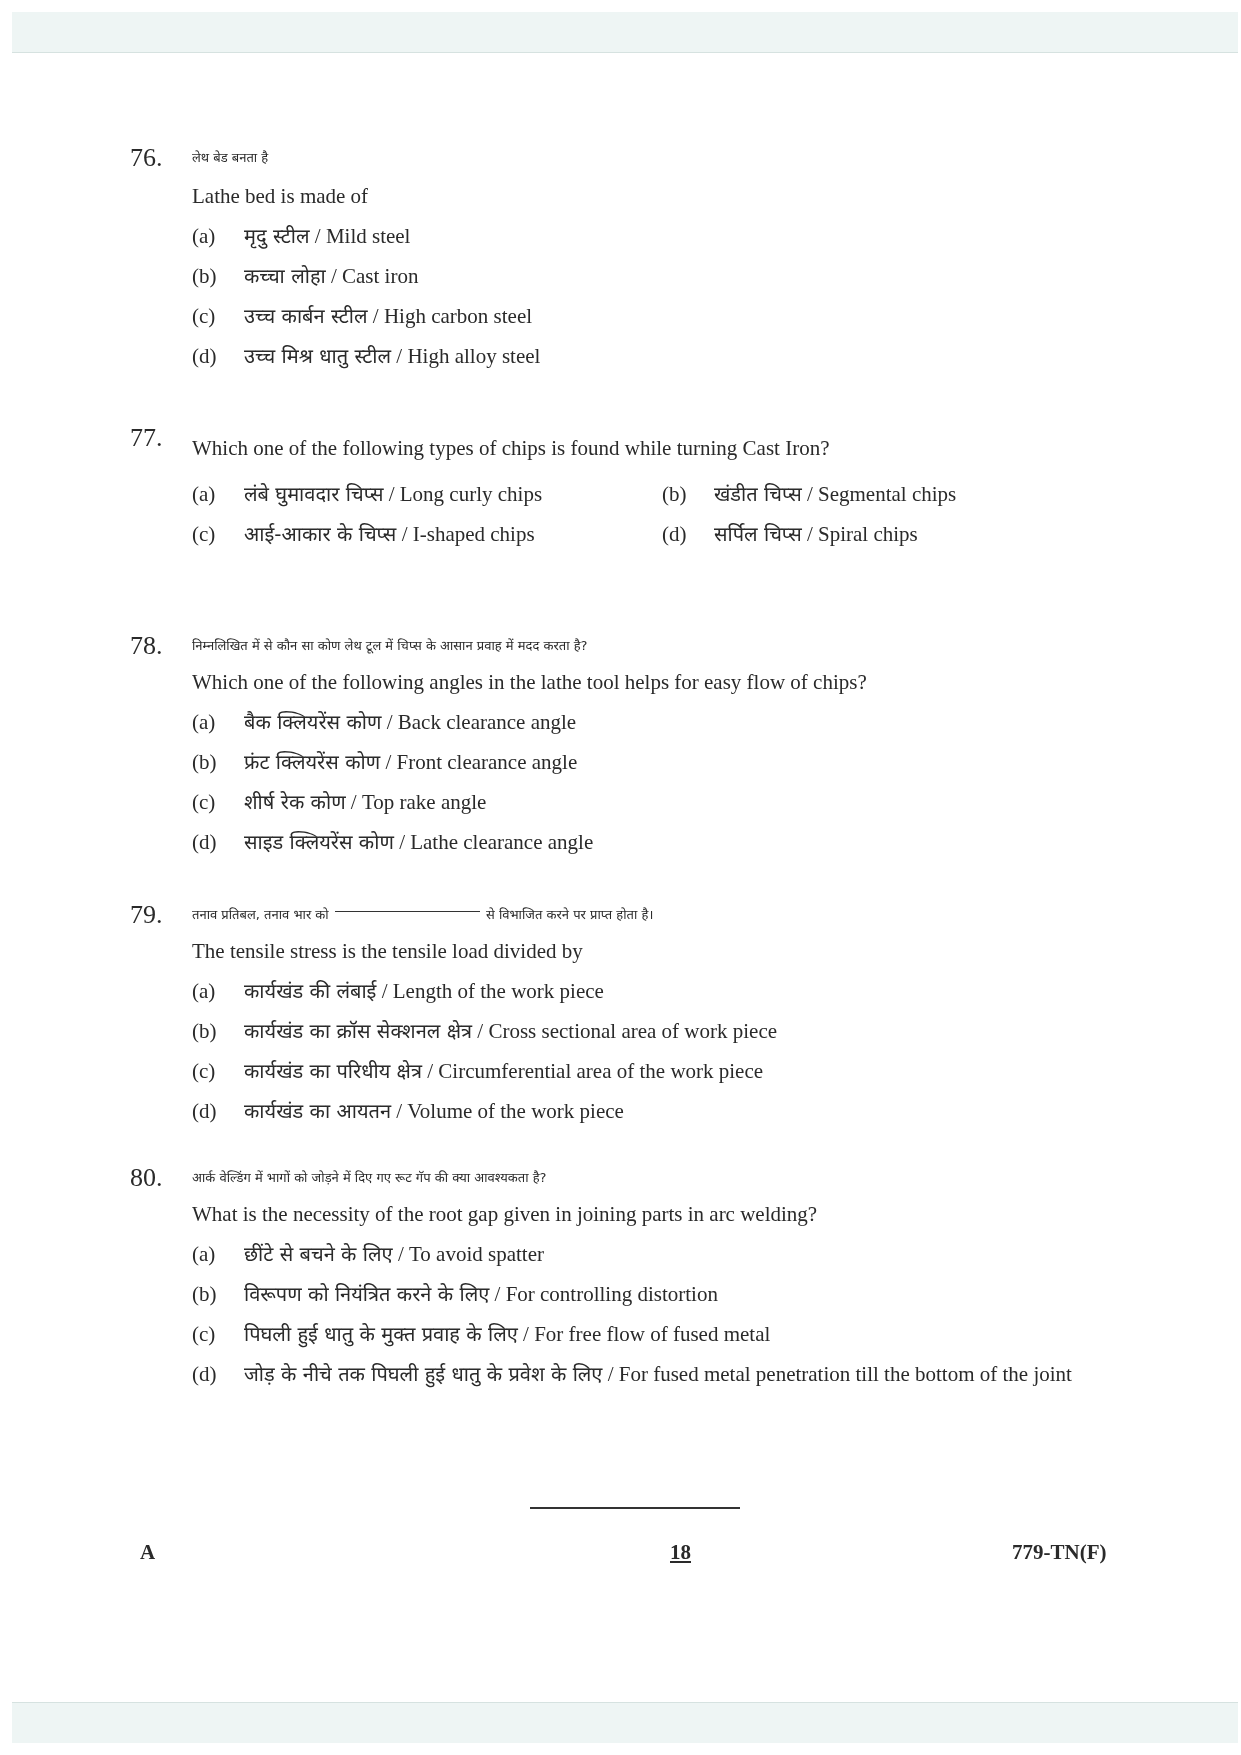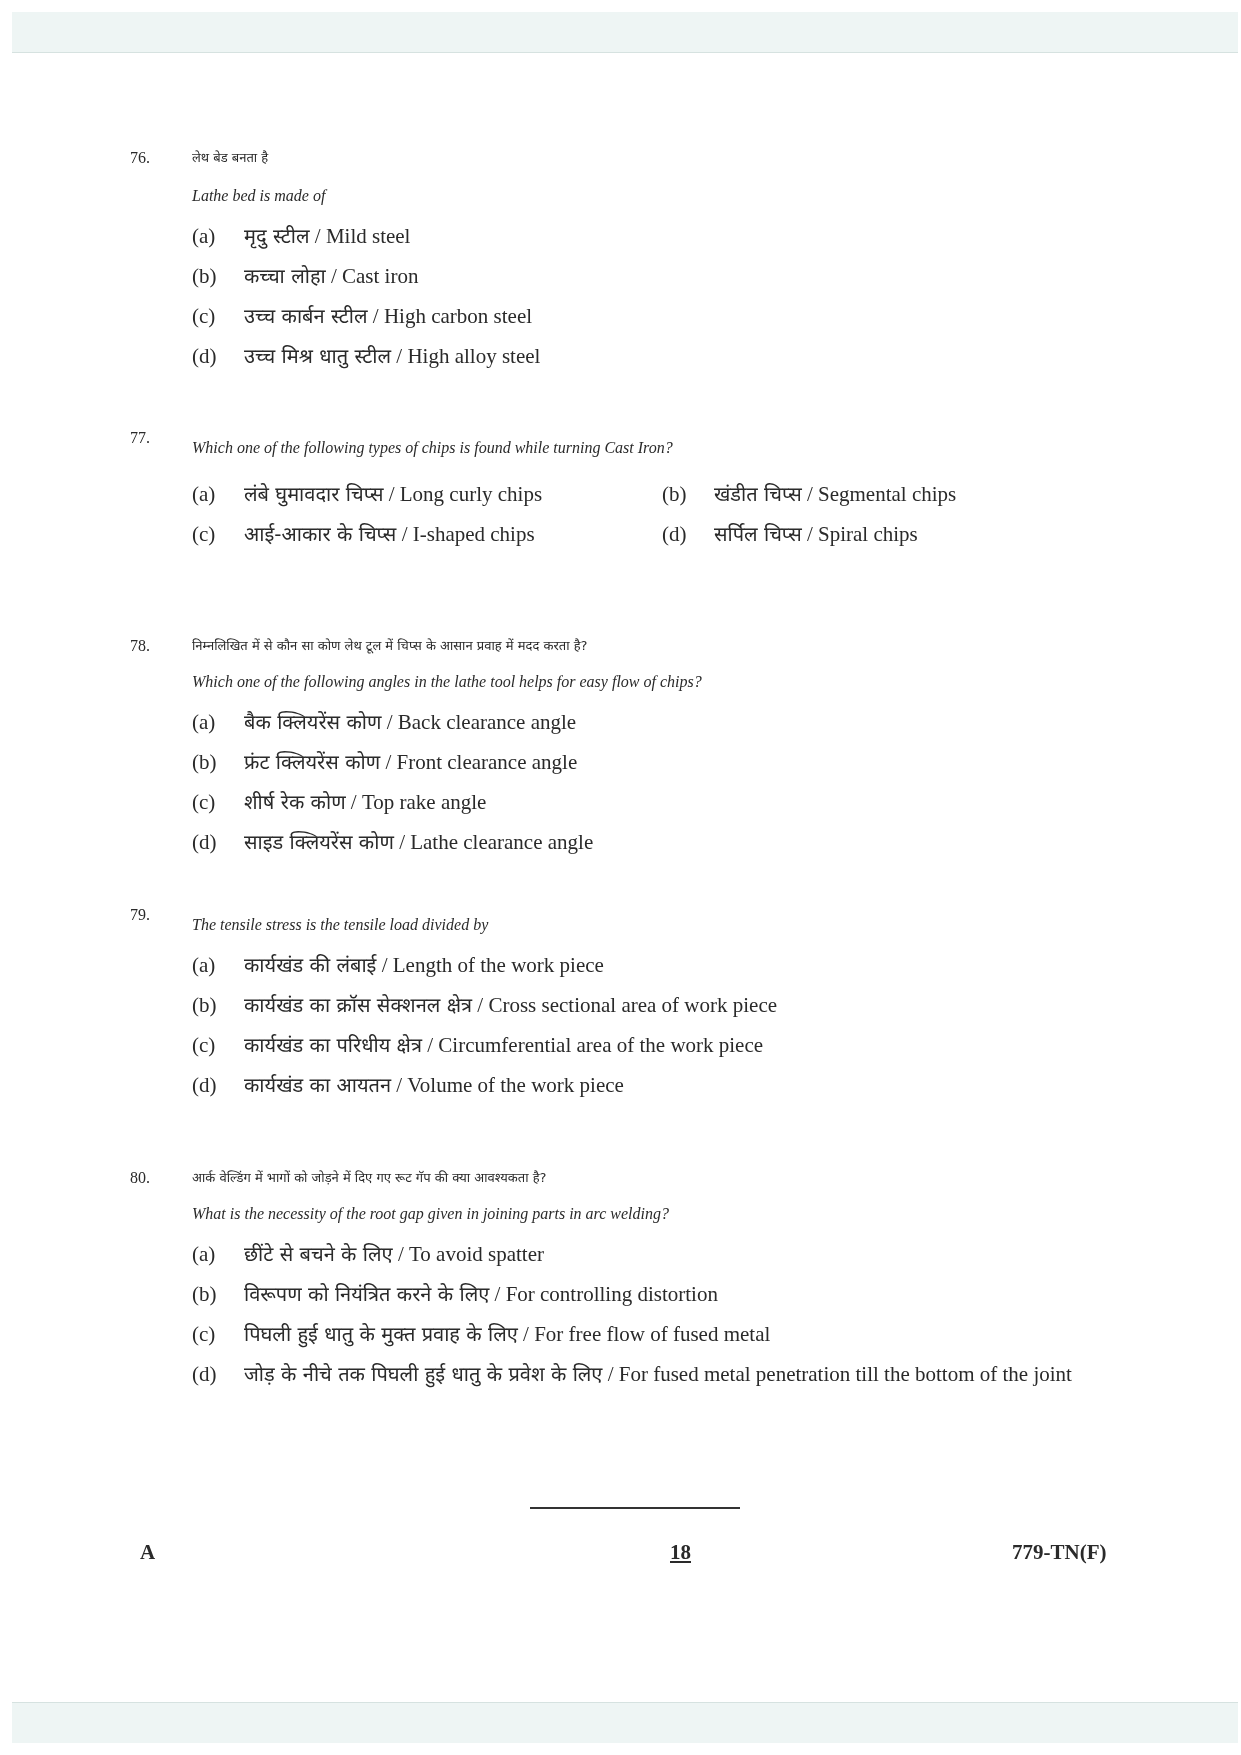--- a/index.html
+++ b/index.html
@@ -1,24 +1,24 @@
 <!DOCTYPE html>
 <html><head>
 <meta charset="utf-8">
 <style>
   html, body { margin:0; padding:0; background:#ffffff; }
   body { width:1241px; height:1755px; position:relative; overflow:hidden;
          font-family:"DejaVu Serif","Liberation Serif",serif; color:#2a2a2a; }
   .band-top { position:absolute; left:12px; top:12px; width:1226px; height:40px; background:#eef5f4; border-bottom:1px solid #d6e2e0; }
   .band-bottom { position:absolute; left:12px; top:1702px; width:1226px; height:40px; background:#eef5f4; border-top:1px solid #d6e2e0; }
   .q { position:absolute; left:130px; width:1000px; font-size:20px; line-height:26px; }
-  .qnum { position:absolute; left:0; top:0; width:50px; font-family:"Liberation Serif",serif; font-size:16px; }
+  .qnum { position:absolute; left:0; top:0; width:50px; font-family:"Liberation Serif",serif; font-size:26px; }
   .qbody { margin-left:62px; }
   .hi { font-family:"DejaVu Sans",sans-serif; font-size:13px; }
-  .en { font-family:"Liberation Serif",serif; font-size:16px; margin-top:10px;font-style:italic; }
+  .en { font-family:"Liberation Serif",serif; font-size:21px; margin-top:10px; }
   .en.just { text-align:justify; text-align-last:left; word-spacing:0; }
   .opts { margin-top:6px; }
   .opt { display:flex; margin-top:14px; font-family:"Liberation Serif",serif; font-size:21px; }
   .opt .lab { width:52px; flex:none; }
   .opt .txt { flex:1; }
   .opt .txt .hi { font-size:20px; }
   .grid2 { display:grid; grid-template-columns:470px 470px; column-gap:0; }
   .grid2 .opt .lab { width:52px; }
   .divider { position:absolute; left:530px; top:1507px; width:210px; height:2px; background:#333; }
   .footer { position:absolute; top:1540px; font-family:"Liberation Serif",serif; font-weight:bold; font-size:21px; }
@@ -102,20 +102,21 @@
           <span class="lab">(d)</span>
           <span class="txt"><span class="hi">साइड क्लियरेंस कोण</span><span> / Lathe clearance angle</span></span>
         </div>
     </div>
   </div>
 </div>
 
 <div class="q" style="top:902px;">
   <span class="qnum">79.</span>
   <div class="qbody">
+    <div class="hi"><span>तनाव प्रतिबल, तनाव भार को </span><span class="blank"></span><span> से विभाजित करने पर प्राप्त होता है।</span></div>
     <div class="en">The tensile stress is the tensile load divided by</div>
     <div class="opts">
       <div class="opt">
           <span class="lab">(a)</span>
           <span class="txt"><span class="hi">कार्यखंड की लंबाई</span><span> / Length of the work piece</span></span>
         </div>
       <div class="opt">
           <span class="lab">(b)</span>
           <span class="txt"><span class="hi">कार्यखंड का क्रॉस सेक्शनल क्षेत्र</span><span> / Cross sectional area of work piece</span></span>
         </div>

